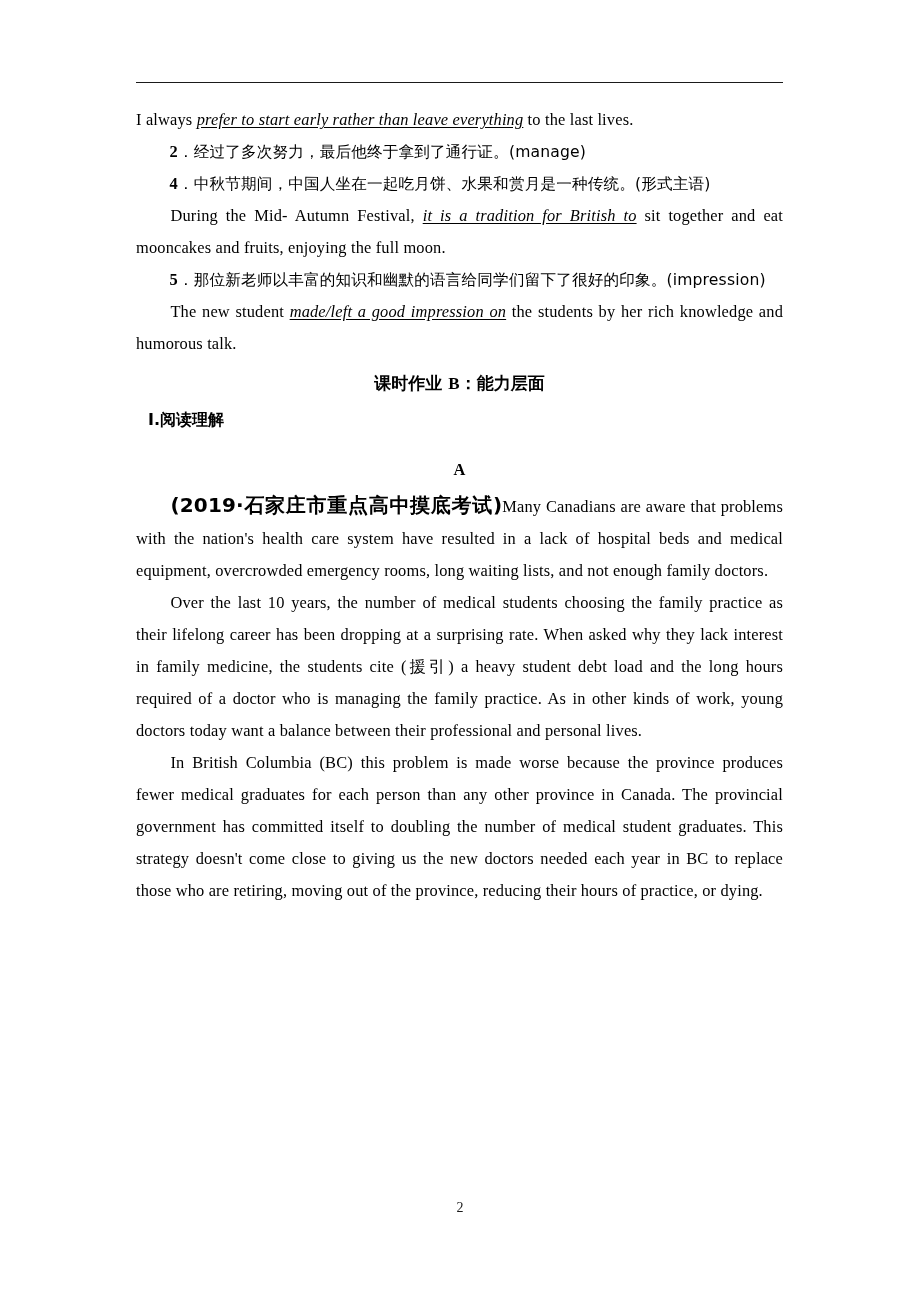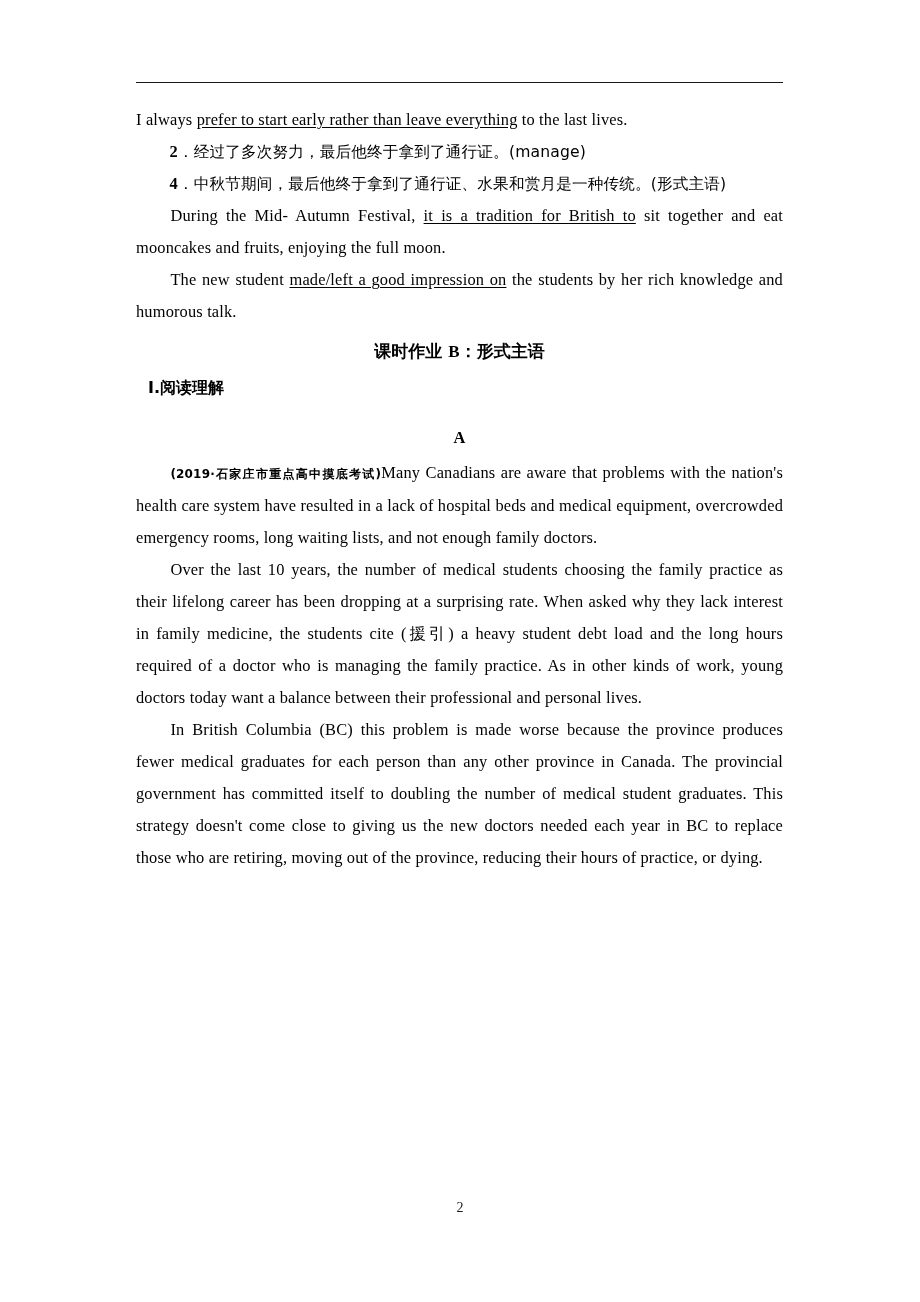--- a/index.html
+++ b/index.html
@@ -49,21 +49,21 @@
     text-align: justify;
     text-justify: inter-word;
     letter-spacing: 0.01em;
   }
 
   p.jf { text-align: justify; }
 
   .indent { text-indent: 2.1em; }
   .indent-cn { text-indent: 2.05em; }
 
-  .u { text-decoration: underline; text-underline-offset: 2px; }
+  .u { text-decoration: underline; text-underline-offset: 2px; font-style: italic; }
 
   .cn {
     font-family: "DejaVu Sans", "Liberation Sans", sans-serif;
     font-size: 15.6px;
   }
 
   .num {
     font-weight: bold;
     font-family: "Liberation Serif", serif;
   }
@@ -97,21 +97,21 @@
     line-height: 34px;
     margin: 4px 0 2px 0;
   }
 
   .src {
     font-weight: bold;
   }
   .src .cnb {
     font-family: "DejaVu Sans", "Liberation Sans", sans-serif;
     font-weight: bold;
-    font-size: 12px;
+    font-size: 20px;
   }
 
   
   .page-number {
     position: absolute;
     left: 0;
     top: 1200px;
     width: 920px;
     text-align: center;
     font-size: 14px;
@@ -126,26 +126,27 @@
 
   <div class="top-rule"></div>
 
   <div class="content">
 
     <p class="jf"><span>I always </span><span class="u">prefer to start early rather than leave everything</span><span> to the last lives.</span></p>
 
     <p class="jf indent-cn"><span class="num">2</span><span class="cn">．经过了多次努力，最后他终于拿到了通行证。(manage)</span></p>
 
 
-    <p class="jf indent-cn"><span class="num">4</span><span class="cn">．中秋节期间，最后他终于拿到了通行证、水果和赏月是一种传统。(形式主语)</span></p>
+    <p class="jf indent-cn"><span class="num">4</span><span class="cn">．中秋节期间，中国人坐在一起吃月饼、水果和赏月是一种传统。(形式主语)</span></p>
     <p class="jf indent"><span>During the Mid- Autumn Festival, </span><span class="u">it is a tradition for British to</span><span> sit together and eat mooncakes and fruits, enjoying the full moon.</span></p>
 
+    <p class="jf indent-cn"><span class="num">5</span><span class="cn">．那位新老师以丰富的知识和幽默的语言给同学们留下了很好的印象。(impression)</span></p>
     <p class="jf indent"><span>The new student </span><span class="u">made/left a good impression on</span><span> the students by her rich knowledge and humorous talk.</span></p>
 
-    <div class="sec-heading"><span>课时作业 </span><span class="lat">B</span><span>：形式主语</span></div>
+    <div class="sec-heading"><span>课时作业 </span><span class="lat">B</span><span>：能力层面</span></div>
 
     <div class="sub-heading">Ⅰ.阅读理解</div>
 
     <div class="passage-label">A</div>
 
     <p class="jf indent"><span class="src"><span class="cnb">(2019·石家庄市重点高中摸底考试)</span></span><span>Many Canadians are aware that problems with the nation's health care system have resulted in a lack of hospital beds and medical equipment, overcrowded emergency rooms, long waiting lists, and not enough family doctors.</span></p>
 
     <p class="jf indent">Over the last 10 years, the number of medical students choosing the family practice as their lifelong career has been dropping at a surprising rate. When asked why they lack interest in family medicine, the students cite (援引) a heavy student debt load and the long hours required of a doctor who is managing the family practice. As in other kinds of work, young doctors today want a balance between their professional and personal lives.</p>
 
     <p class="jf indent">In British Columbia (BC) this problem is made worse because the province produces fewer medical graduates for each person than any other province in Canada. The provincial government has committed itself to doubling the number of medical student graduates. This strategy doesn't come close to giving us the new doctors needed each year in BC to replace those who are retiring, moving out of the province, reducing their hours of practice, or dying.</p>

